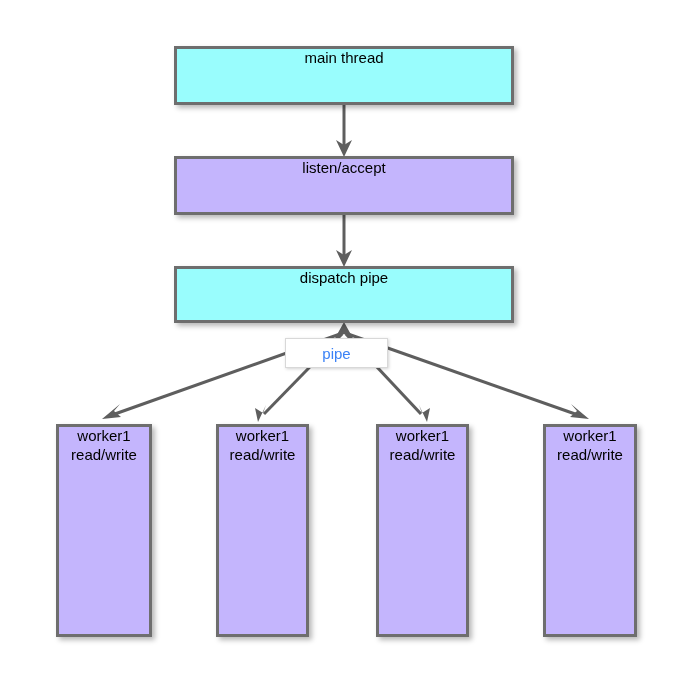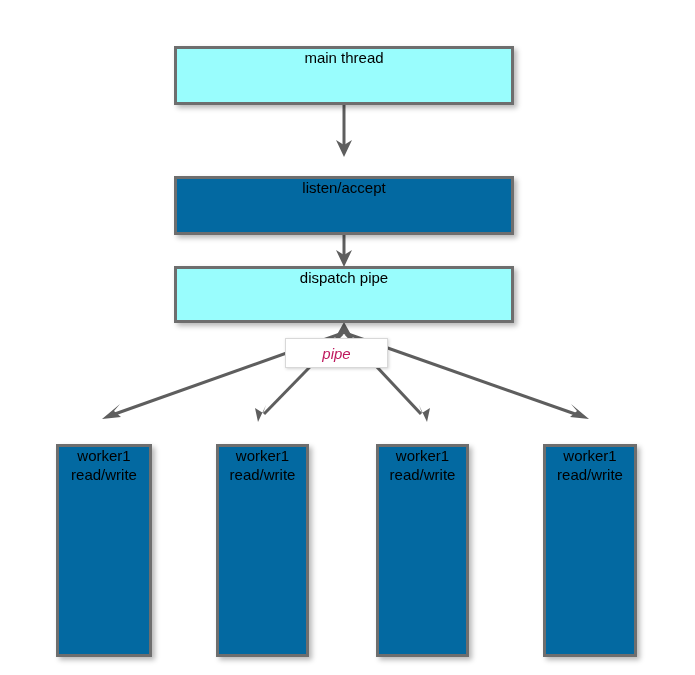--- a/index.html
+++ b/index.html
@@ -25,35 +25,34 @@
     align-items: flex-start;
     justify-content: center;
     text-align: center;
     font-size: 15px;
     color: #000000;
     line-height: 1.25;
     box-shadow: 3px 3px 5px rgba(0,0,0,0.28);
     z-index: 3;
   }
   .node.cyan  { background: #99fdfd; }
-  .node.lilac { background: #0369a1; margin-top: 20px; }
+  .node.lilac { background: #c4b5fd; }
 
   .label-chip {
     position: absolute;
     box-sizing: border-box;
     background: #ffffff;
     border: 1px solid #d8d8d8;
     display: flex;
     align-items: center;
     justify-content: center;
     font-size: 15px;
-    color: #be185d;
+    color: #3b82f6;
     box-shadow: 1px 1px 3px rgba(0,0,0,0.18);
     z-index: 5;
-    font-style: italic;
   }
 
   #edges {
     position: absolute;
     left: 0;
     top: 0;
     width: 695px;
     height: 675px;
     z-index: 2;
     pointer-events: none;

